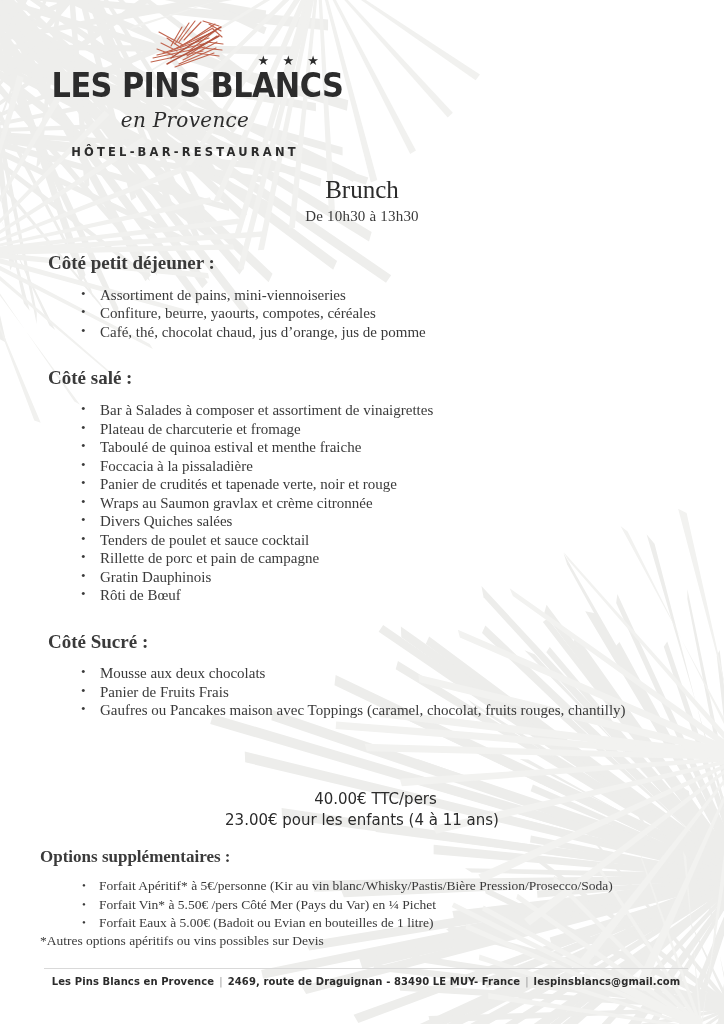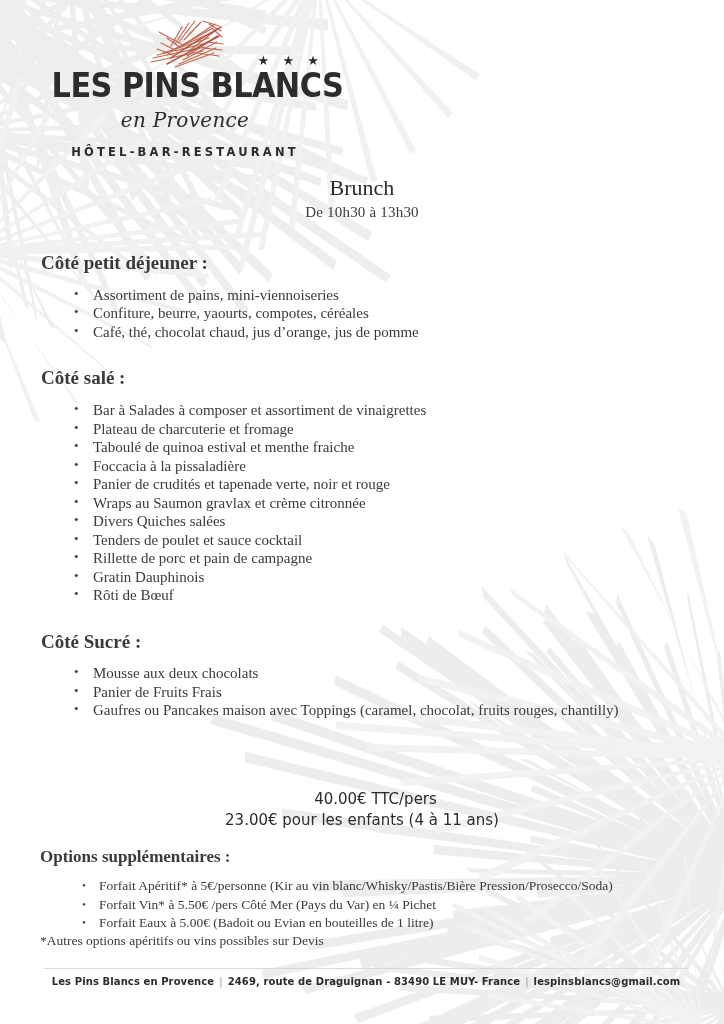--- a/index.html
+++ b/index.html
@@ -92,36 +92,36 @@
   
   .title-block {
     position: absolute;
     left: 0;
     right: 0;
     top: 176px;
     text-align: center;
   }
   .brunch-title {
     font-family: "Liberation Serif", serif;
-    font-size: 22px;
+    font-size: 25px;
     color: #2b2b2b;
     line-height: 1.1;
   }
   .brunch-hours {
     font-family: "Liberation Serif", serif;
     font-size: 15px;
     color: #3a3a3a;
     margin-top: 4px;
     letter-spacing: 0.2px;
   }
 
   
   .content {
     position: absolute;
-    left: 41px;
+    left: 48px;
     top: 252px;
     width: 644px;
   }
   .section { margin-bottom: 0; }
   .section-heading {
     font-family: "Liberation Serif", serif;
     font-size: 19px;
     color: #3a3a3a;
     margin: 0 0 11px 0;
     line-height: 1.2;

